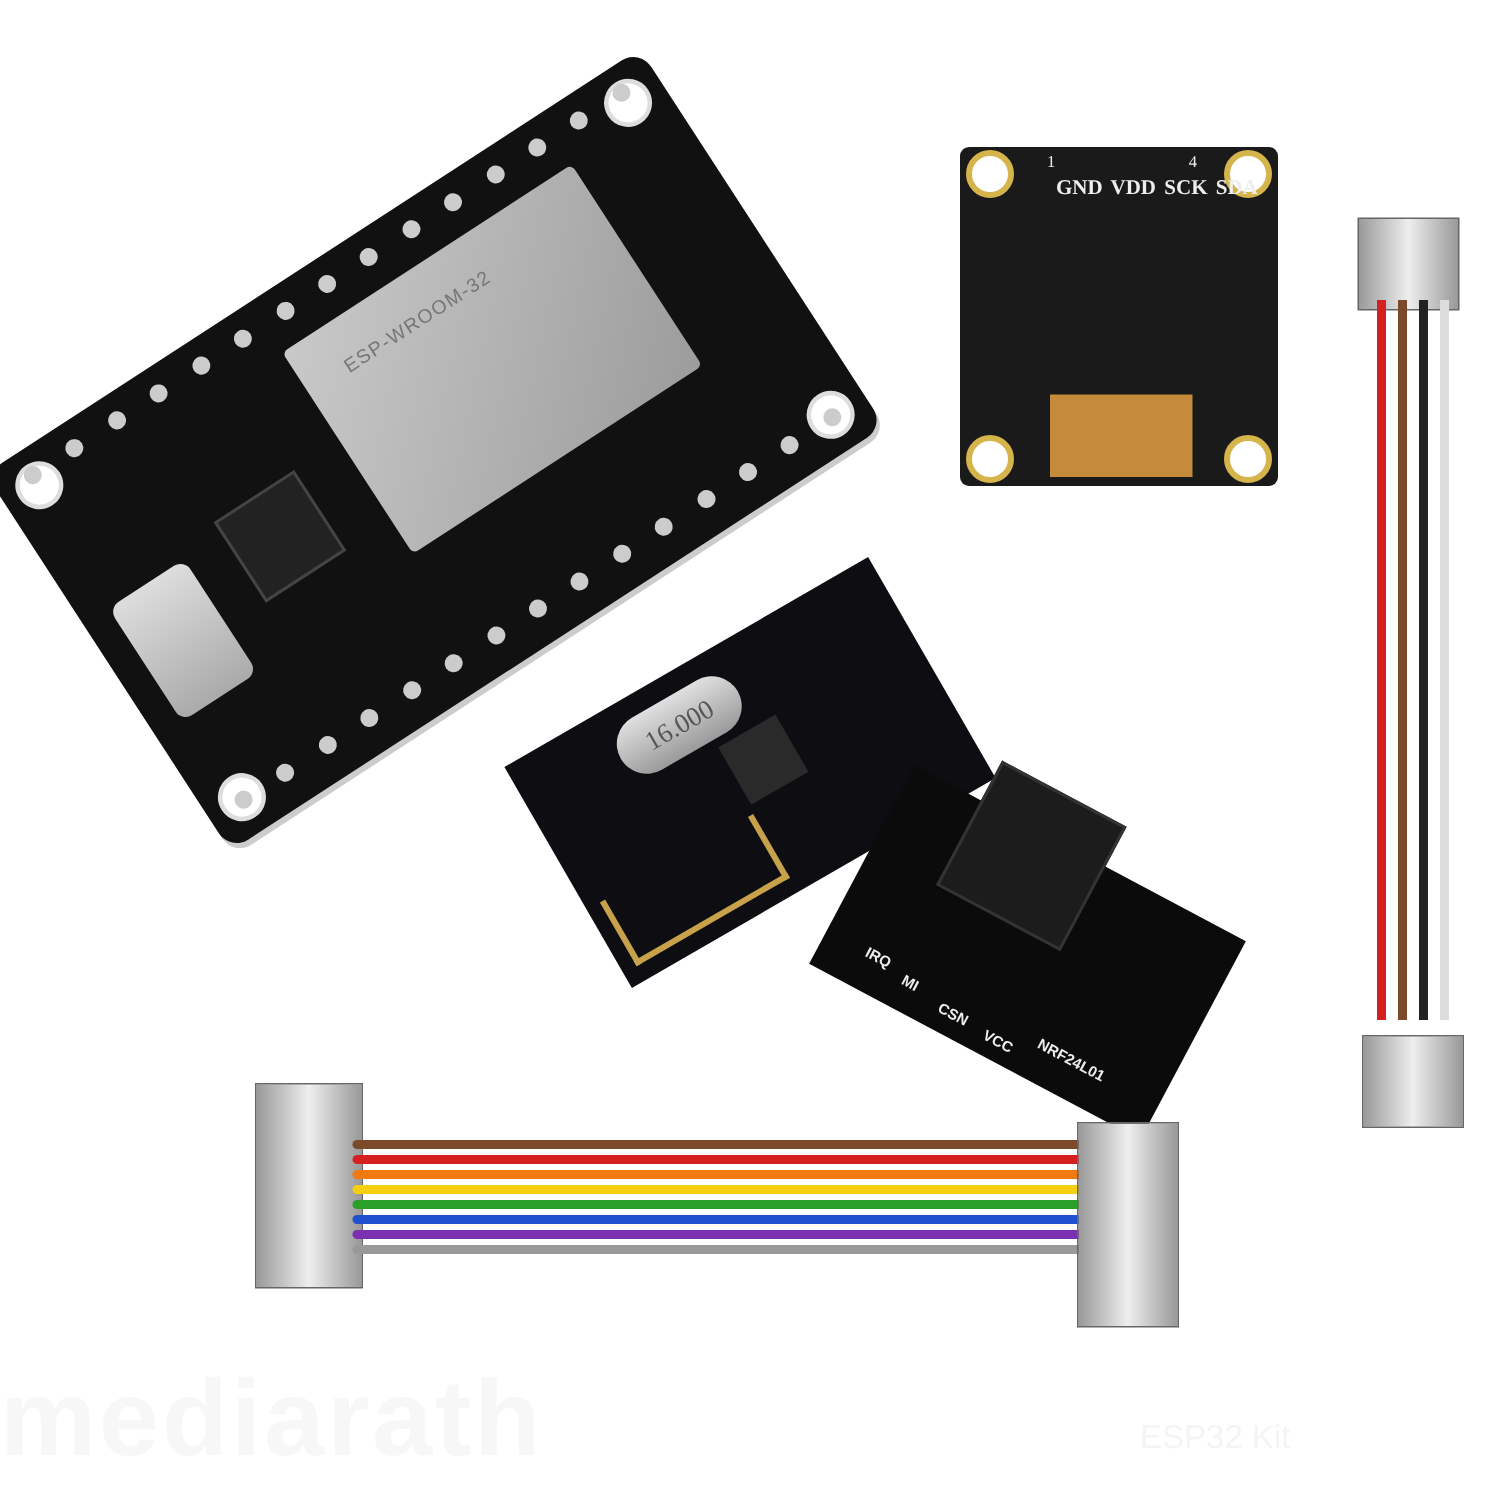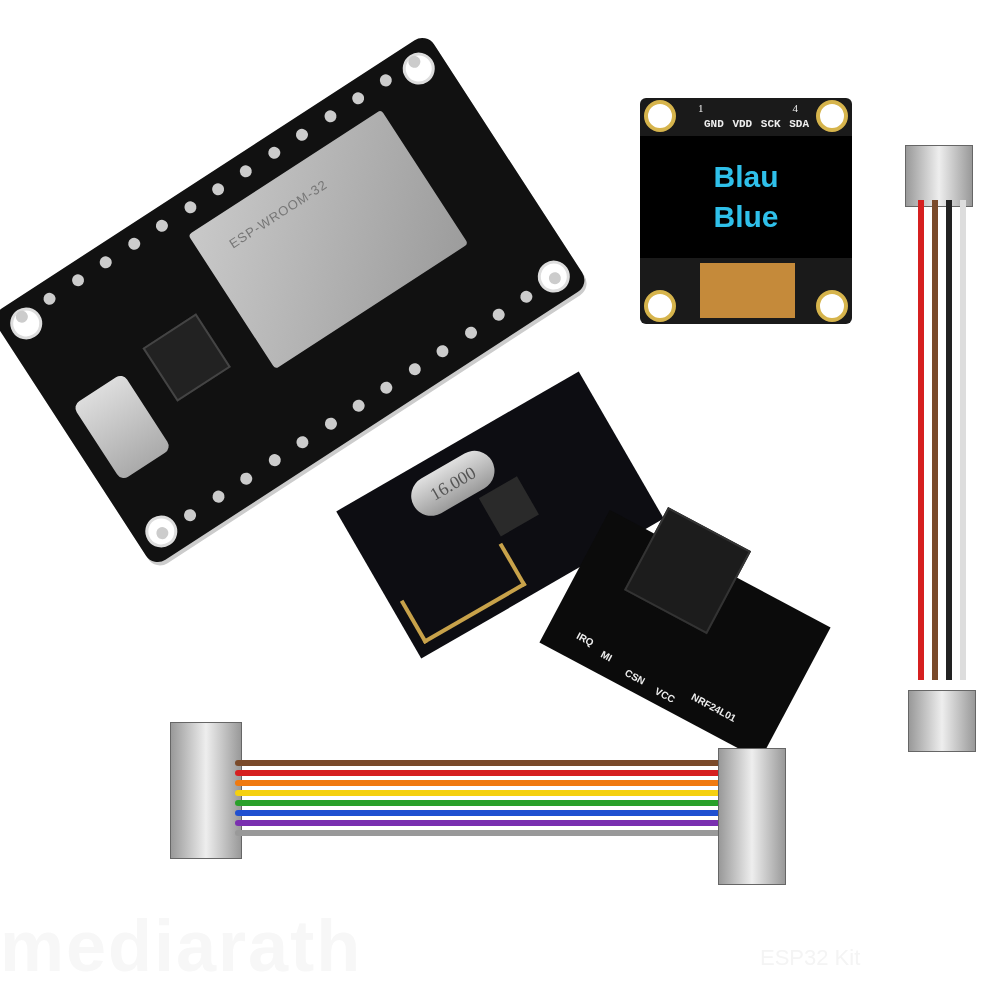--- a/index.html
+++ b/index.html
@@ -12,21 +12,21 @@
   .esp .module span{position:absolute;left:30px;top:24px;font-size:13px;color:#777;letter-spacing:1px;}
   .esp .pins{position:absolute;left:20px;right:20px;height:18px;display:flex;justify-content:space-between;}
   .esp .pins i{width:12px;height:12px;border-radius:50%;background:#ccc;display:block;}
   .esp .usb{position:absolute;left:20px;top:120px;width:60px;height:90px;background:linear-gradient(#ddd,#aaa);border-radius:8px;}
   .esp .chip{position:absolute;left:110px;top:110px;width:60px;height:60px;background:#222;border:2px solid #444;}
   
   .oled{left:640px;top:98px;width:212px;height:226px;background:#1a1a1a;border-radius:6px;}
   .oled .hole{position:absolute;width:24px;height:24px;border-radius:50%;background:#fff;border:4px solid #d6b44c;}
   .oled .screen{position:absolute;left:0;top:38px;width:212px;height:122px;background:#000;display:flex;flex-direction:column;align-items:center;justify-content:center;}
   .oled .screen div{color:#2fc0ea;font-weight:bold;font-size:30px;line-height:40px;}
-  .oled .pinlabels{position:absolute;left:64px;top:20px;font-size:11px;color:#eee;font-family:Liberation Mono, monospace;font-weight:bold;word-spacing:2px;}
+  .oled .pinlabels{position:absolute;left:64px;top:20px;font-size:14px;color:#eee;font-family:Liberation Serif, serif;font-weight:bold;word-spacing:2px;}
   .oled .pinnums{position:absolute;left:58px;top:4px;font-size:11px;color:#eee;font-family:"Liberation Serif",serif;width:100px;display:flex;justify-content:space-between;}
   .oled .flex{position:absolute;left:60px;top:165px;width:95px;height:55px;background:#c58a3a;}
   
   .nrf{left:360px;top:400px;width:280px;height:170px;background:#0d0d12;transform:rotate(-30deg);left:360px;top:430px;}
   .nrf .xtal{position:absolute;left:70px;top:14px;width:90px;height:40px;background:linear-gradient(#e0e0e0,#9a9a9a);border-radius:20px;font-family:"Liberation Serif",serif;font-size:18px;color:#555;text-align:center;line-height:40px;}
   .nrf .ant{position:absolute;left:10px;top:110px;width:110px;height:45px;border:4px solid #c8a24a;border-top:none;}
   .nrf .ic{position:absolute;left:130px;top:60px;width:44px;height:44px;background:#2a2a2a;}
   
   .adp{left:560px;top:560px;width:250px;height:150px;background:#0b0b0b;transform:rotate(28deg);}
   .adp .hdr{position:absolute;left:50px;top:-30px;width:90px;height:90px;background:#1c1c1c;border:2px solid #333;}
@@ -90,24 +90,20 @@
 <div class="abs oled">
   <div class="hole" style="left:4px;top:2px"></div>
   <div class="hole" style="right:4px;top:2px"></div>
   <div class="hole" style="left:4px;bottom:2px"></div>
   <div class="hole" style="right:4px;bottom:2px"></div>
   <div class="pinnums">
       <span>1</span>
       <span>4</span>
     </div>
   <div class="pinlabels">GND VDD SCK SDA</div>
-  <div class="screen">
-    <div>Blau</div>
-    <div>Blue</div>
-  </div>
   <div class="flex"></div>
 </div>
 
 <div class="abs nrf">
   <div class="xtal">16.000</div>
   <div class="ic"></div>
   <div class="ant"></div>
 </div>
 
 <div class="abs adp">

